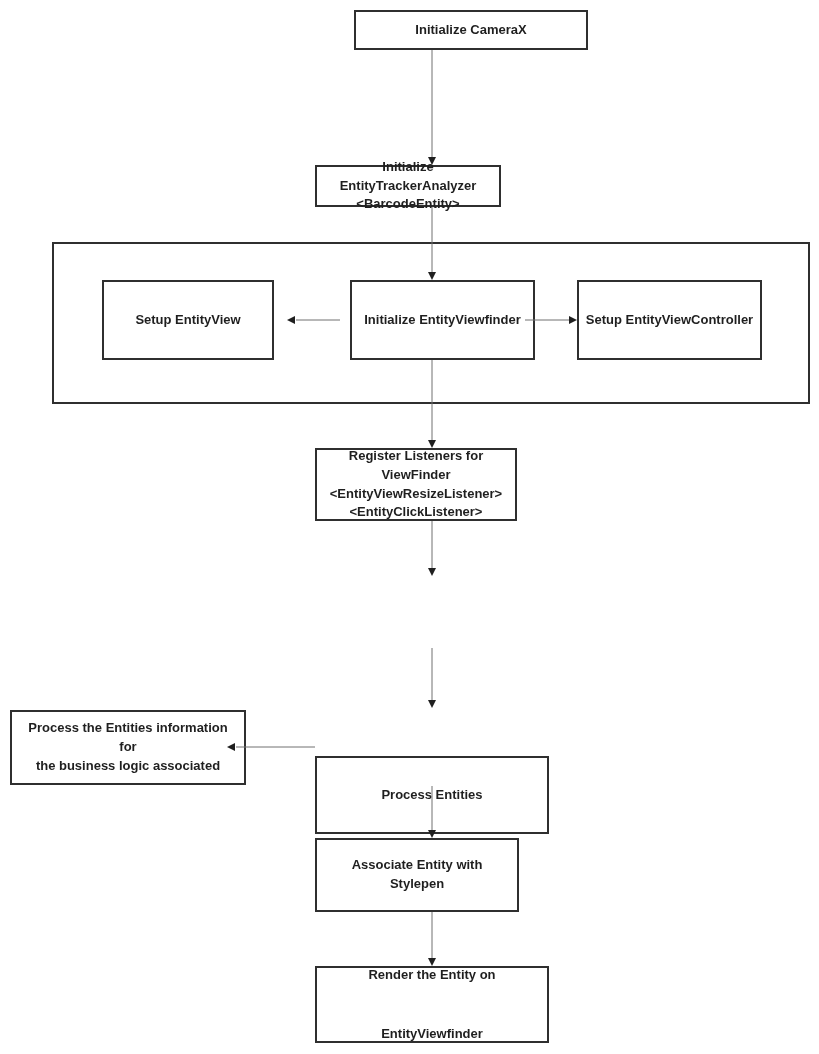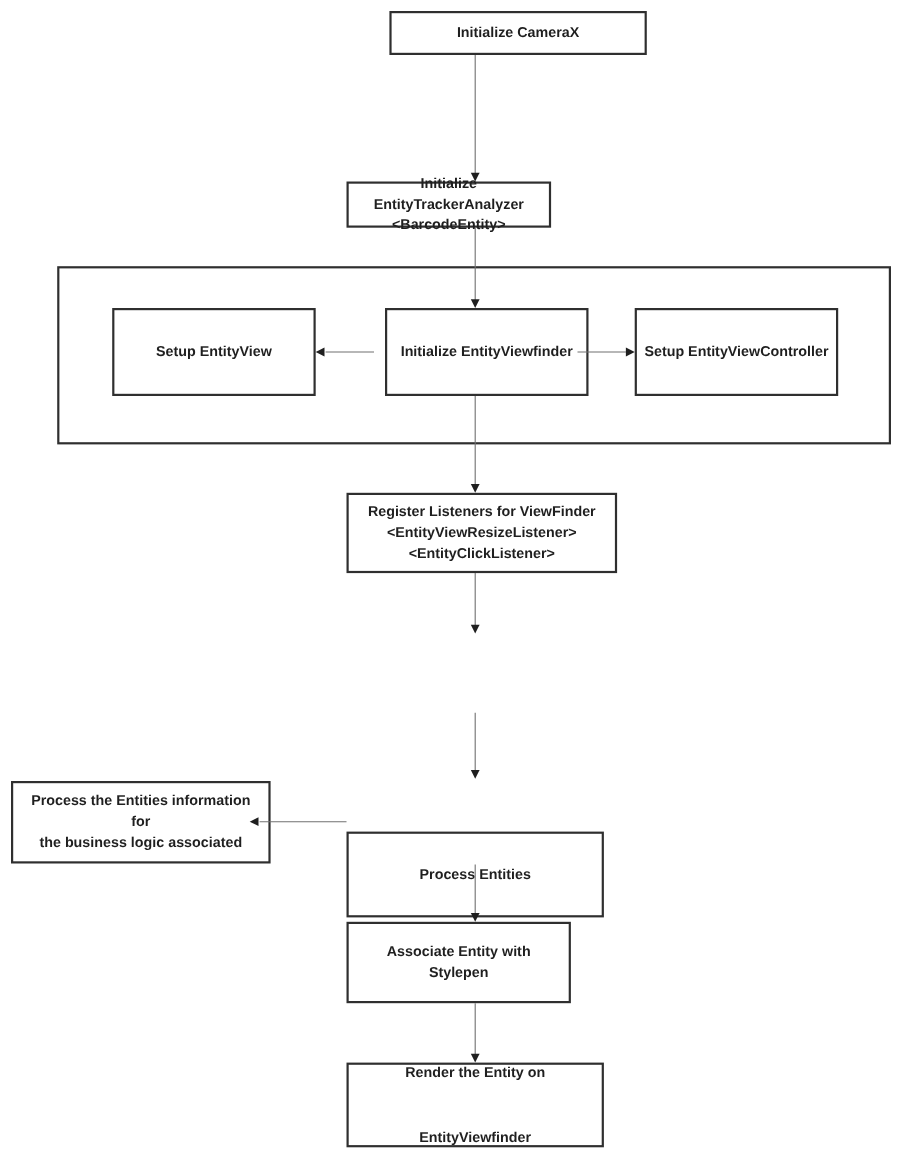--- a/index.html
+++ b/index.html
@@ -34,24 +34,24 @@
   .group{
     position:absolute;
     box-sizing:border-box;
     border:2px solid var(--box-border);
     background:transparent;
   }
   
   #n-init-camerax      {left:315px; top:10px;  width:234px; height:40px;margin-left:39px;}
   #n-init-tracker      {left:315px; top:165px; width:186px; height:42px;}
   #grp-viewfinder      {left:52px;  top:242px; width:758px; height:162px;}
-  #n-setup-view        {left:102px; top:280px; width:185px; height:80px;}
+  #n-setup-view        {left:102px; top:280px; width:172px; height:80px;}
   #n-init-viewfinder   {left:340px; top:280px; width:185px; height:80px;margin-left:10px;}
   #n-setup-controller  {left:577px; top:280px; width:185px; height:80px;}
-  #n-register          {left:315px; top:448px; width:246px; height:73px;}
+  #n-register          {left:315px; top:448px; width:202px; height:73px;}
   #n-bind              {left:315px; top:576px; width:234px; height:72px;}
   #n-process           {left:315px; top:708px; width:234px; height:78px;margin-top:48px;}
   #n-process-info      {left:10px;  top:710px; width:236px; height:75px;}
   #n-associate         {left:315px; top:838px; width:204px; height:74px;}
   #n-render            {left:315px; top:966px; width:234px; height:77px;gap:40px;}
   .edges{
     position:absolute;left:0;top:0;width:819px;height:1054px;
     pointer-events:none;
   }
   .edges line{stroke:var(--connector);stroke-width:1;}

